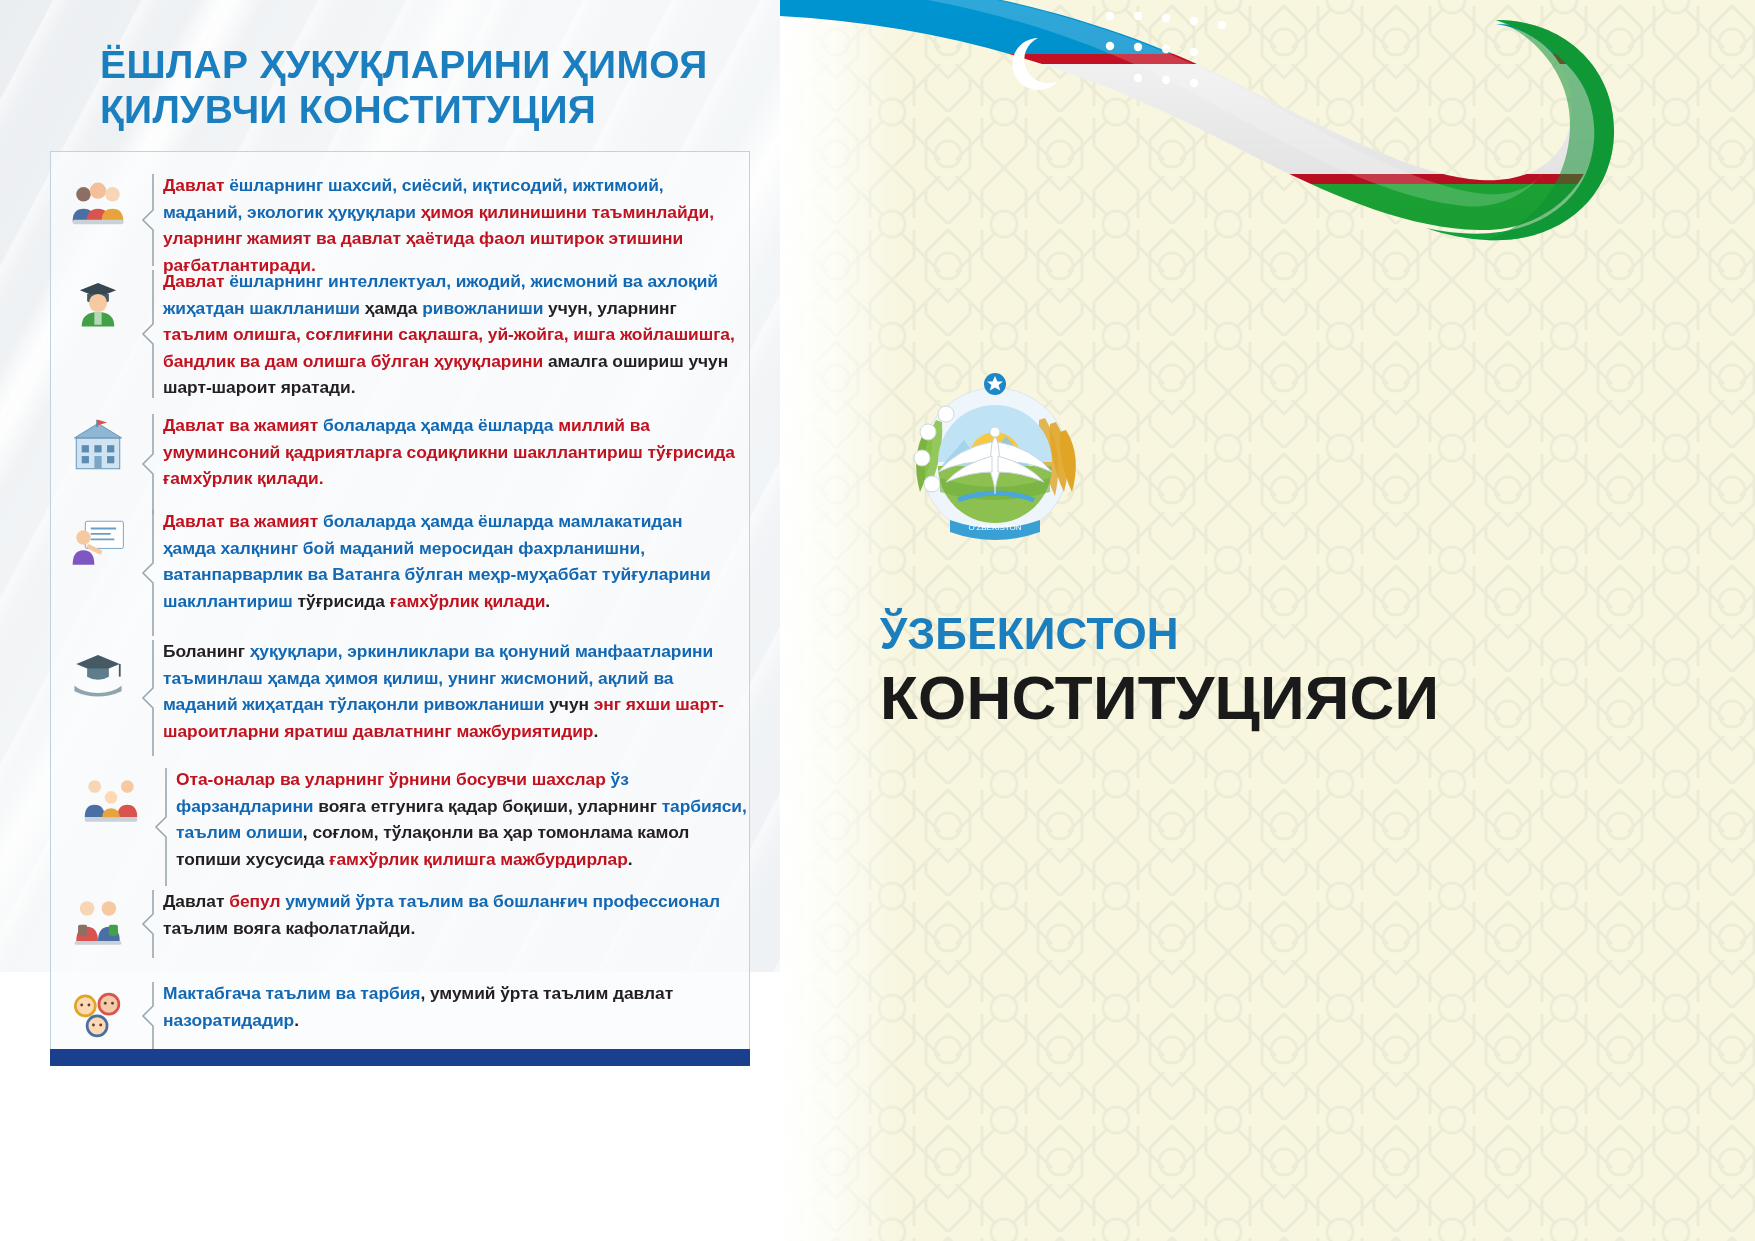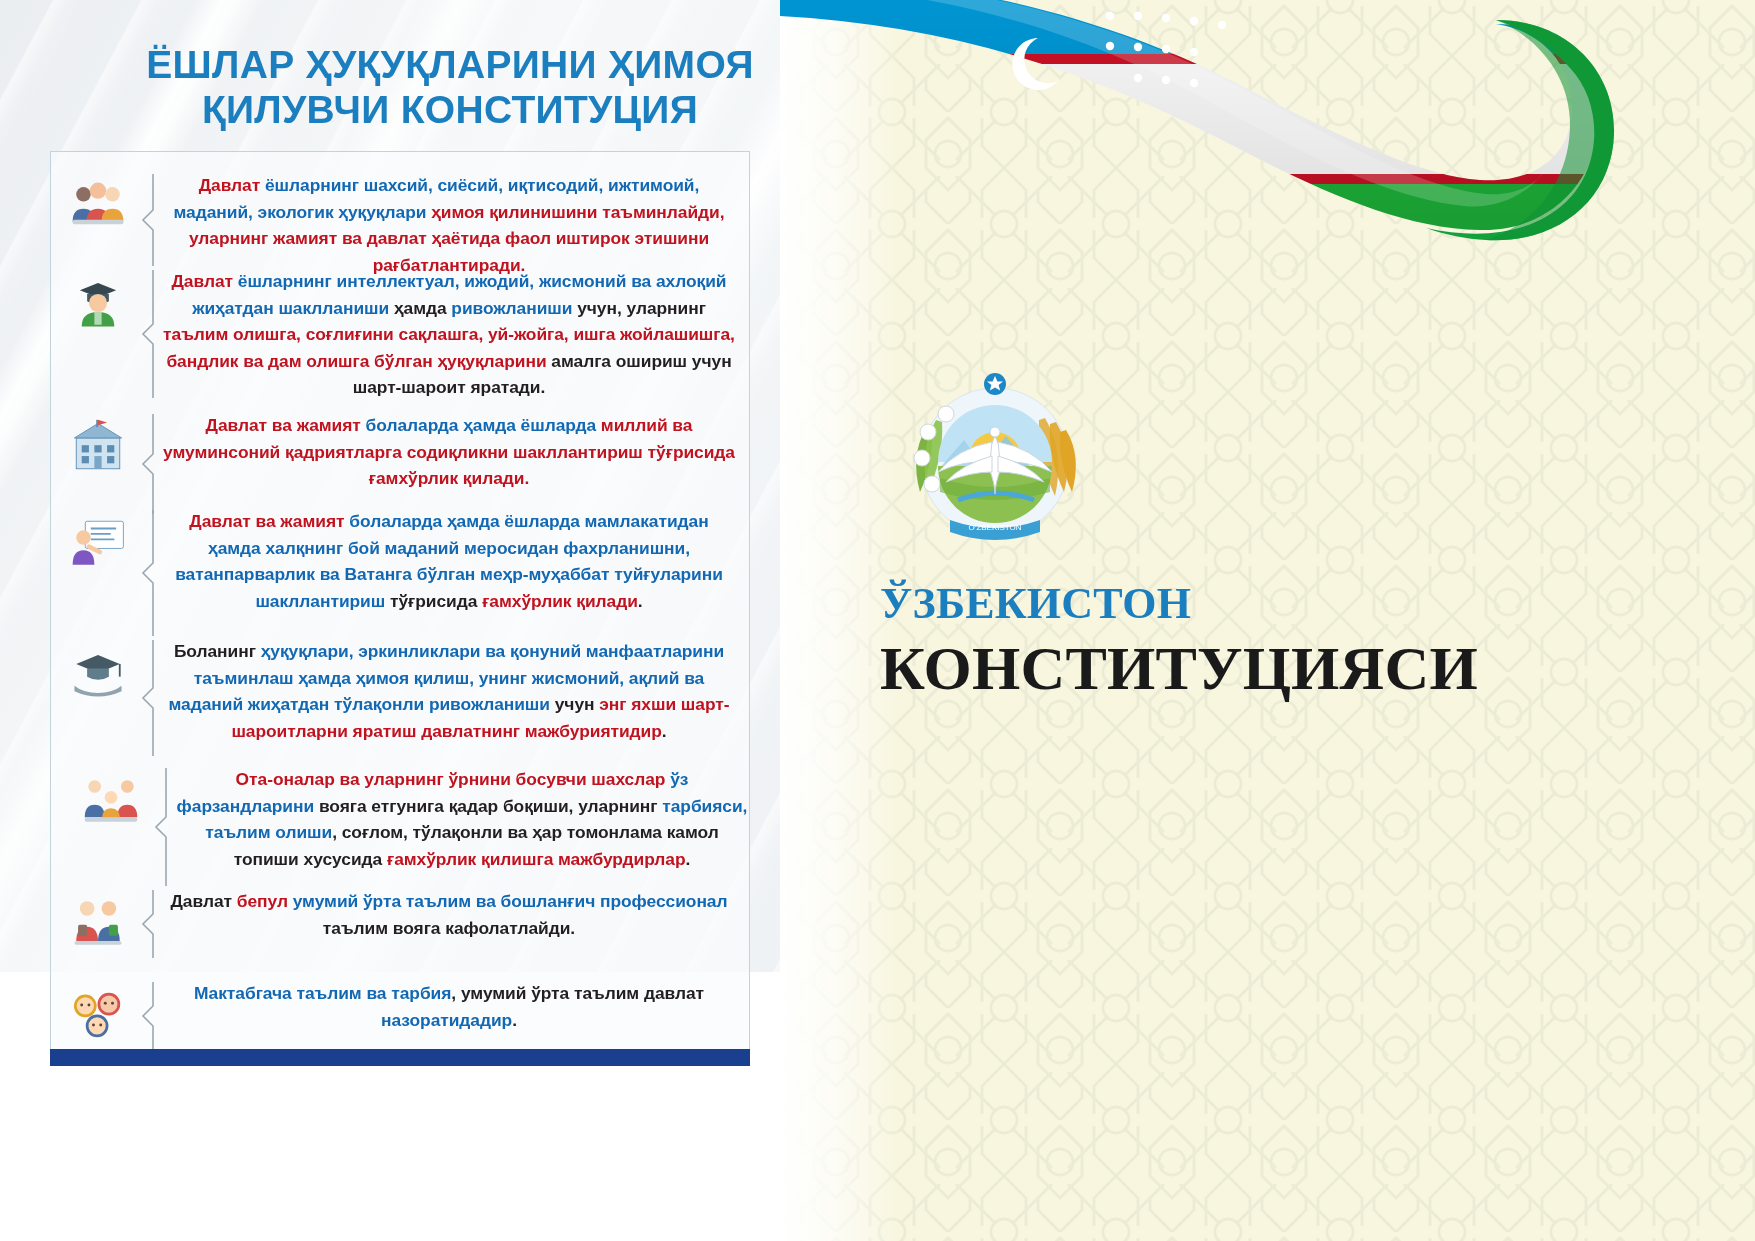--- a/index.html
+++ b/index.html
@@ -12,21 +12,20 @@
   .page{position:relative;width:1755px;height:1241px;overflow:hidden;background:#fff;}
 
   
   .left-panel{
     position:absolute;left:0;top:0;width:880px;height:972px;
     background:
       linear-gradient(118deg, rgba(255,255,255,0) 0%, rgba(255,255,255,0) 14%, rgba(255,255,255,.95) 16%, rgba(255,255,255,0) 19%),
       linear-gradient(118deg, rgba(255,255,255,0) 0%, rgba(255,255,255,0) 30%, rgba(255,255,255,.85) 33%, rgba(255,255,255,0) 37%),
       linear-gradient(118deg, rgba(255,255,255,0) 0%, rgba(255,255,255,0) 58%, rgba(255,255,255,.9) 61%, rgba(255,255,255,0) 65%),
       linear-gradient(118deg, rgba(235,238,241,1) 0%, rgba(246,248,249,1) 40%, rgba(238,241,244,1) 100%);
-    text-align: center;
   }
   .diag-streaks{
     position:absolute;inset:0;
     background:repeating-linear-gradient(118deg,
       rgba(255,255,255,0) 0px,
       rgba(255,255,255,0) 46px,
       rgba(255,255,255,.55) 48px,
       rgba(255,255,255,.15) 62px,
       rgba(255,255,255,0) 78px);
     pointer-events:none;
@@ -85,21 +84,21 @@
     position:absolute;left:0;top:0;width:120px;height:1241px;
     background:linear-gradient(90deg,#ffffff 0%,rgba(255,255,255,.7) 45%,rgba(255,255,255,0) 100%);
   }
 
   
   .flag-wrap{position:absolute;left:0;top:-6px;width:975px;height:420px;}
 
   
   .emblem{position:absolute;left:100px;top:370px;width:230px;height:190px;}
 
-  .rt-text{position:absolute;left:100px;top:578px;width:760px;font-family:Liberation Serif, serif;}
+  .rt-text{position:absolute;left:100px;top:608px;width:760px;}
   .rt-line{
     color:#1b7fbf;font-weight:bold;font-size:44px;line-height:52px;letter-spacing:.2px;
   }
   .rt-main{
     color:#1a1a1a;font-weight:bold;font-size:62px;line-height:76px;letter-spacing:.2px;
     margin-top:0;
   }
 
   
   .ic{width:58px;height:58px;display:block;}

